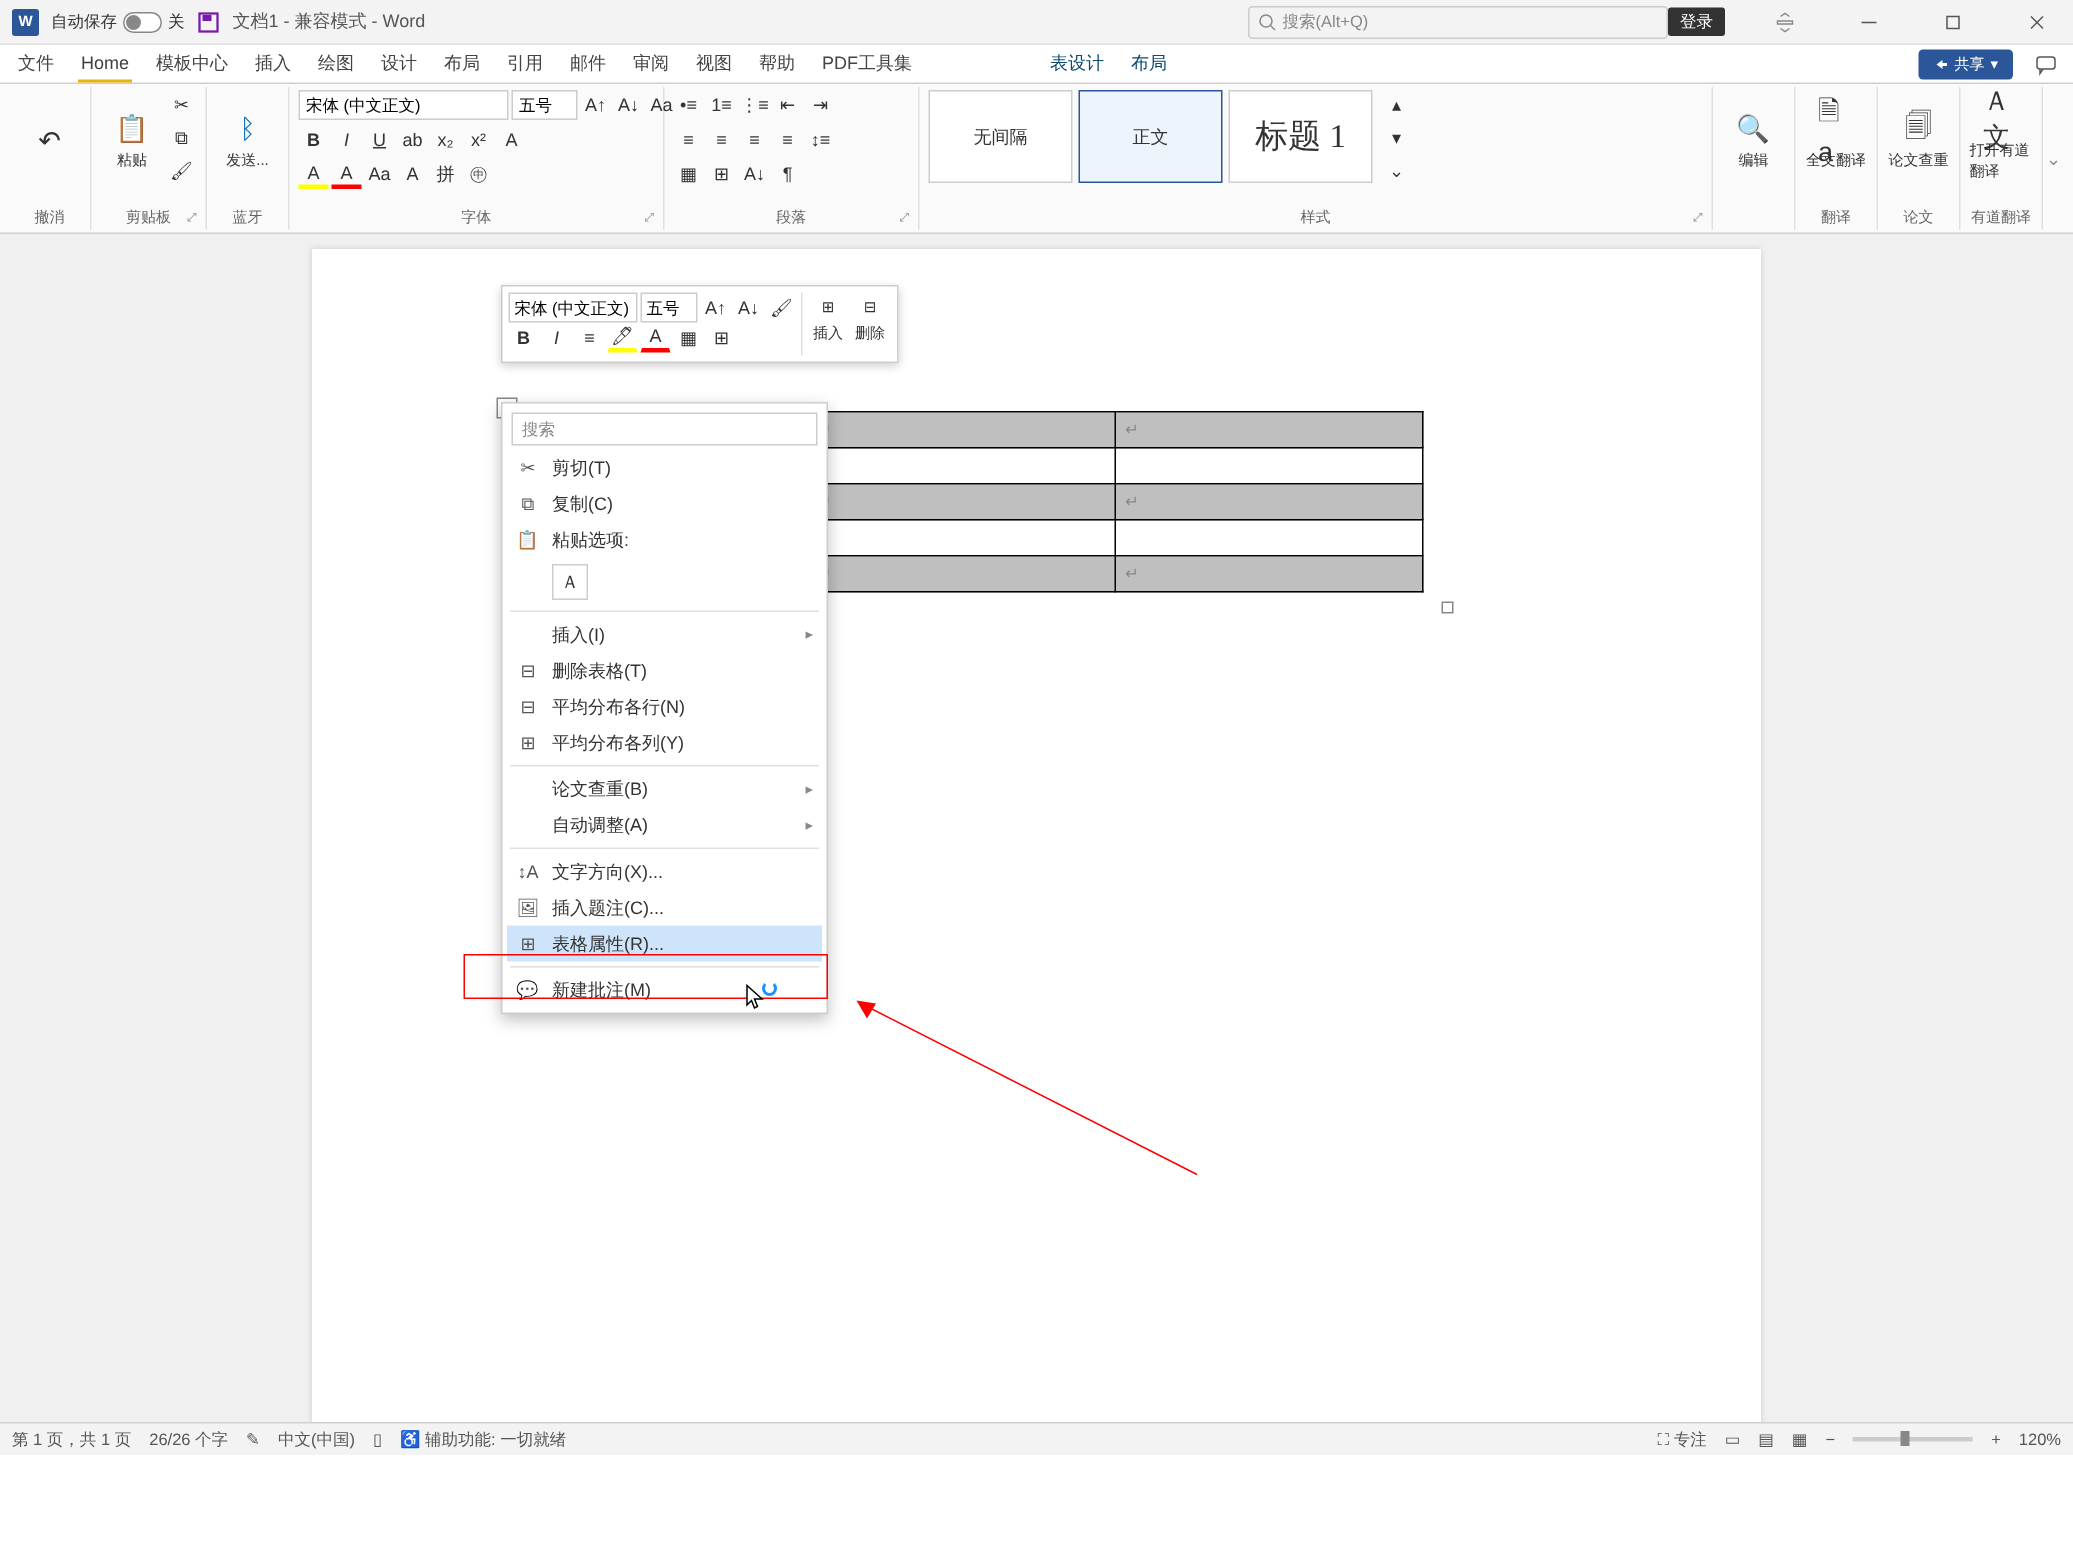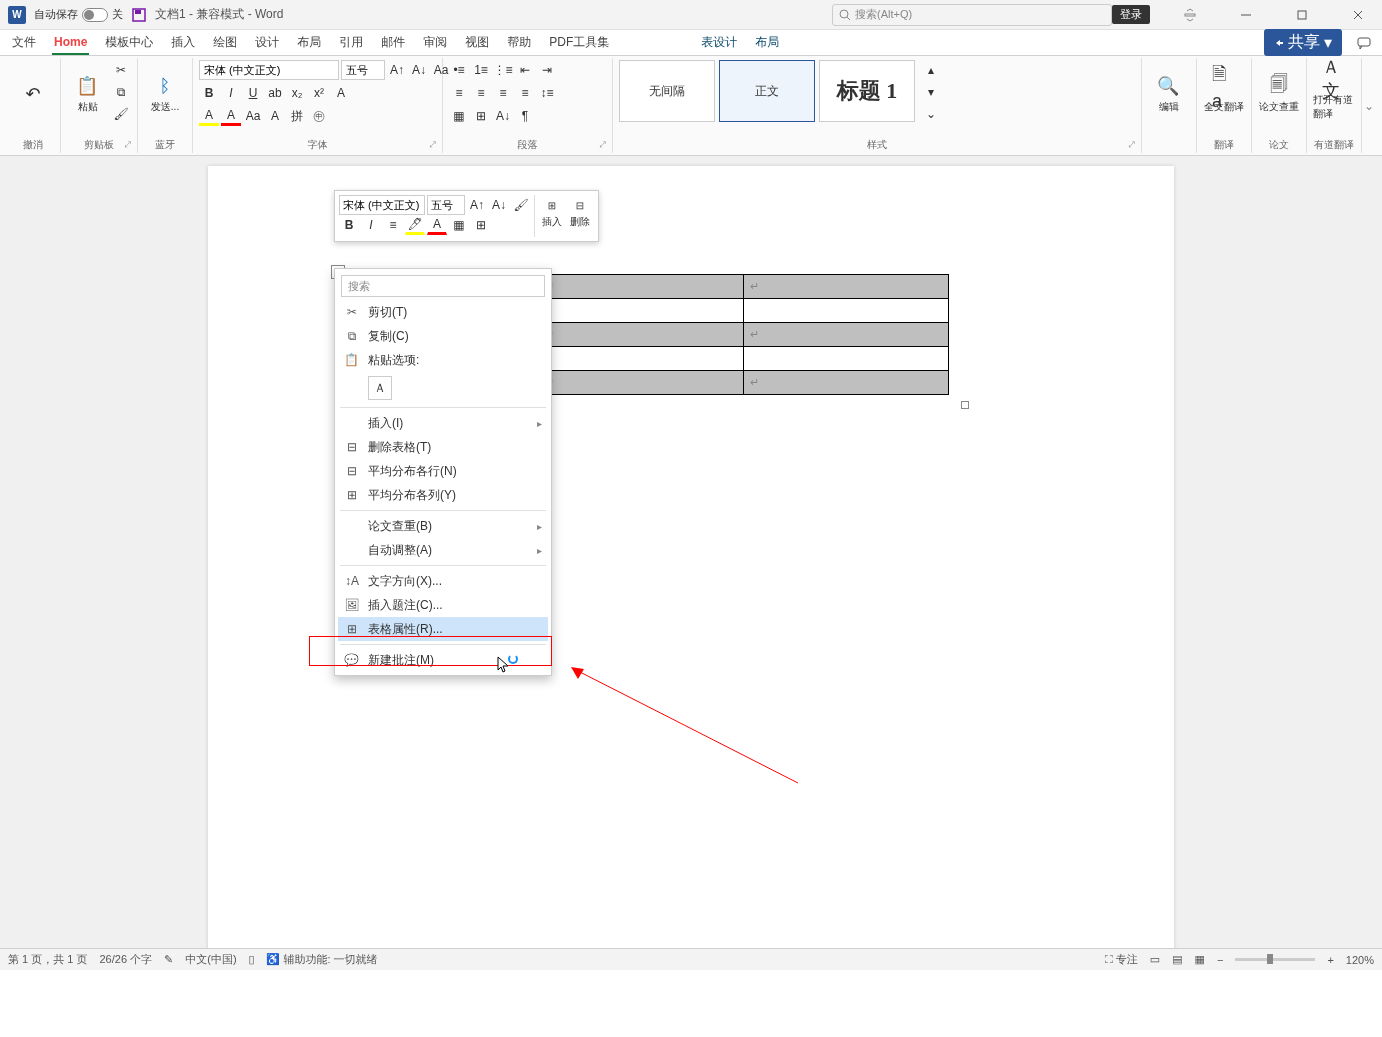--- a/index.html
+++ b/index.html
@@ -15,45 +15,45 @@
 .save-icon { width: 16px; height: 16px; color: #7719aa; }
 .doc-title { font-size: 12px; color: #555; }
 .search-box { flex: 0 0 280px; height: 22px; border: 1px solid #ccc; border-radius: 3px; display: flex; align-items: center; padding: 0 6px; gap: 4px; color: #888; font-size: 11px; margin: 0 auto; }
 .titlebar-right { display: flex; align-items: center; gap: 24px; }
 .login-btn { background: #333; color: #fff; padding: 2px 8px; font-size: 11px; border-radius: 2px; }
 .win-btn { width: 32px; height: 24px; display: flex; align-items: center; justify-content: center; color: #555; }
 
 
 .tabs { height: 26px; display: flex; align-items: center; padding: 0 10px; gap: 14px; border-bottom: 1px solid #d0d0d0; font-size: 12px; }
 .tab { padding: 4px 2px; color: #444; cursor: pointer; }
-.tab.active { color: #ef4444; border-bottom: 2px solid #15803d; font-weight: 700; }
+.tab.active { color: #404040; border-bottom: 2px solid #eab308; font-weight: 400; }
 .tab.context { color: #0c4a6e; }
 .tabs-spacer { flex: 1; }
-.share-btn { background: #2b579a; color: #fff; padding: 3px 10px; border-radius: 3px; font-size: 16px; display: flex; align-items: center; gap: 4px; }
+.share-btn { background: #2b579a; color: #fff; padding: 3px 10px; border-radius: 3px; font-size: 10px; display: flex; align-items: center; gap: 4px; }
 .comment-icon { width: 16px; height: 16px; }
 
 
 .ribbon { height: 100px; background: #fafafa; border-bottom: 1px solid #d0d0d0; display: flex; padding: 2px 6px; }
 .ribbon-group { display: flex; flex-direction: column; padding: 0 4px; border-right: 1px solid #e0e0e0; }
 .ribbon-group:last-child { border-right: none; }
 .rg-body { flex: 1; display: flex; align-items: flex-start; gap: 2px; padding: 2px; }
 .rg-label { height: 16px; font-size: 10px; color: #666; text-align: center; display: flex; align-items: center; justify-content: center; position: relative; }
 .rg-label .launcher { position: absolute; right: 2px; font-size: 8px; color: #888; }
 .big-btn { display: flex; flex-direction: column; align-items: center; justify-content: center; width: 42px; height: 68px; font-size: 10px; gap: 2px; }
 .big-btn .ico { width: 24px; height: 24px; display: flex; align-items: center; justify-content: center; font-size: 18px; }
 .small-col { display: flex; flex-direction: column; gap: 2px; }
 .small-btn { width: 20px; height: 20px; display: flex; align-items: center; justify-content: center; font-size: 12px; }
 .font-row { display: flex; gap: 2px; align-items: center; }
 .font-select { height: 20px; border: 1px solid #ccc; font-size: 11px; padding: 0 4px; background: #fff; }
 .font-select.name { width: 140px; }
 .font-select.size { width: 44px; }
 .style-gallery { display: flex; gap: 4px; }
 .style-item { width: 96px; height: 62px; border: 1px solid #ccc; display: flex; align-items: center; justify-content: center; font-size: 12px; background: #fff; }
 .style-item.selected { border: 1px solid #2b579a; background: #eef4fb; }
-.style-item.big { font-size: 22px; font-weight: bold; font-family: "SimSun"; }
+.style-item.big { font-size: 22px; font-weight: normal; font-family: "SimSun"; }
 .collapse-ico { width: 14px; display: flex; align-items: center; justify-content: center; color: #888; margin-left: auto; }
 
 
 .doc-area { background: #f0f0f0; height: 792px; display: flex; justify-content: center; padding-top: 10px; position: relative; overflow: hidden; }
 .page { width: 966px; height: 1000px; background: #fff; box-shadow: 0 0 4px rgba(0,0,0,0.15); position: relative; }
 
 
 .tbl { position: absolute; left: 330px; top: 108px; }
 .tbl table { border-collapse: collapse; }
 .tbl td { border: 1px solid #000; height: 24px; width: 205px; padding: 2px 6px; font-size: 11px; color: #888; }

